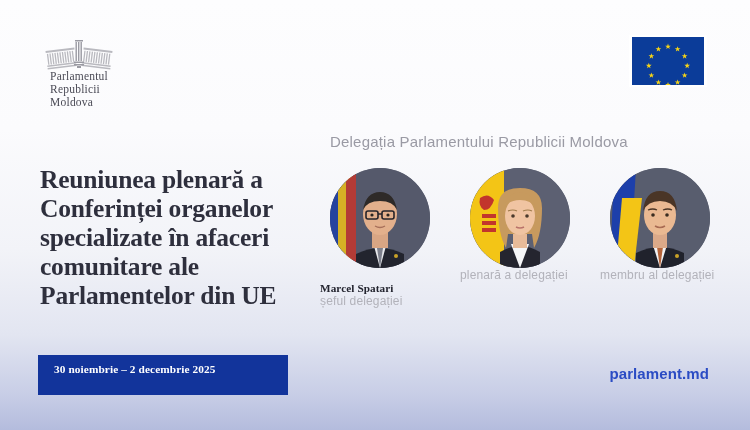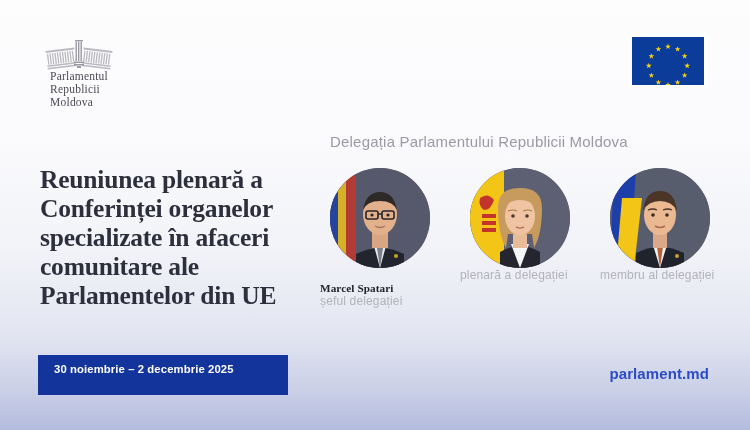--- a/index.html
+++ b/index.html
@@ -133,20 +133,21 @@
   
   .date-box {
     position: absolute;
     left: 38px;
     top: 355px;
     width: 250px;
     height: 40px;
     background: #12349b;
     box-sizing: border-box;
     padding: 7px 0 0 16px;
+    font-family: Liberation Serif, serif;
   }
   .date-line {
     color: #ffffff;
     font-size: 11.3px;
     font-weight: bold;
     line-height: 14.5px;
     letter-spacing: .1px;
   }
 
   .site-url {

